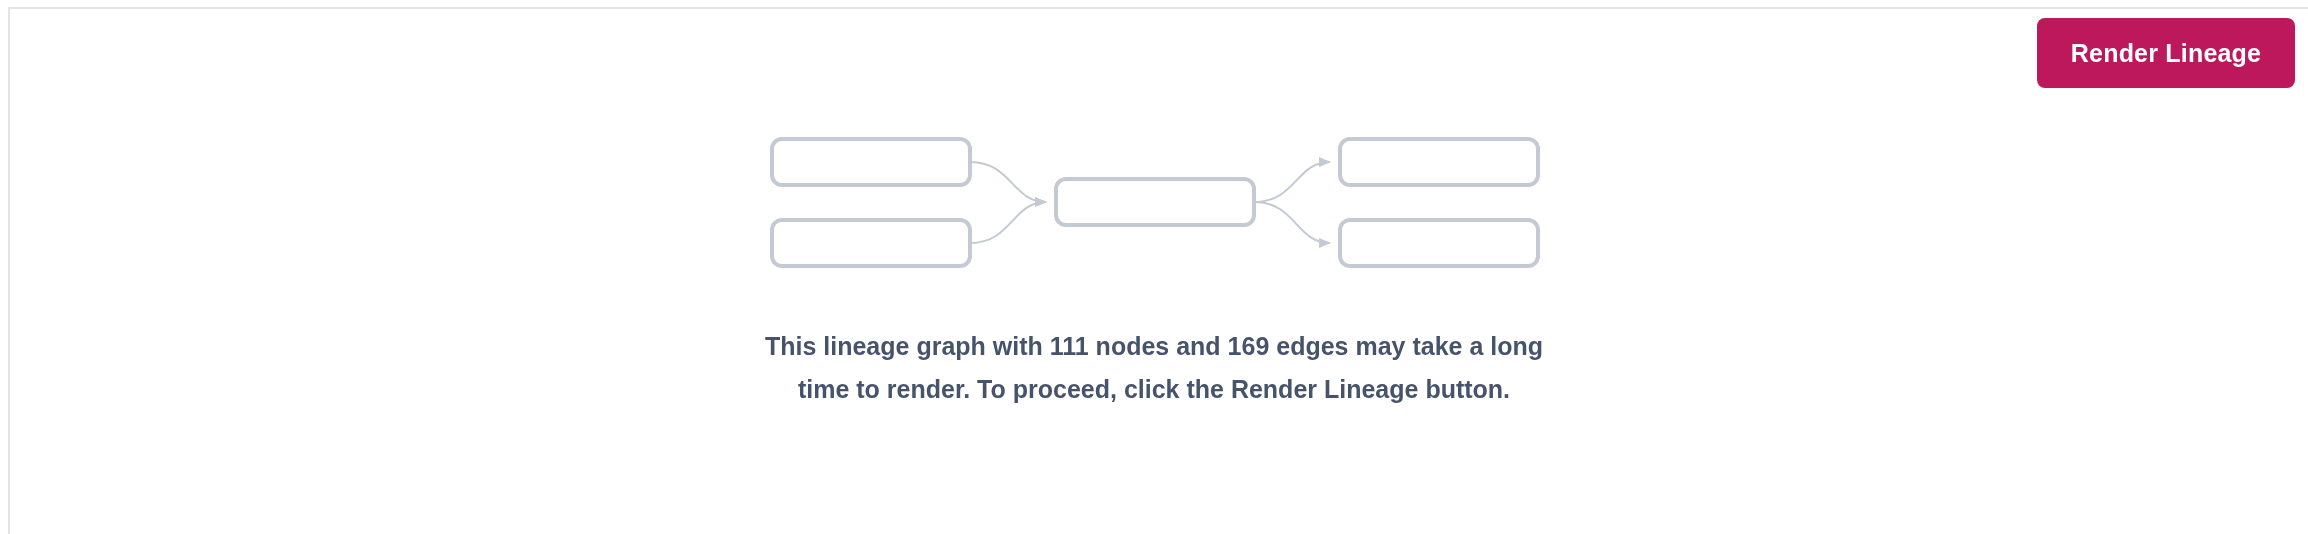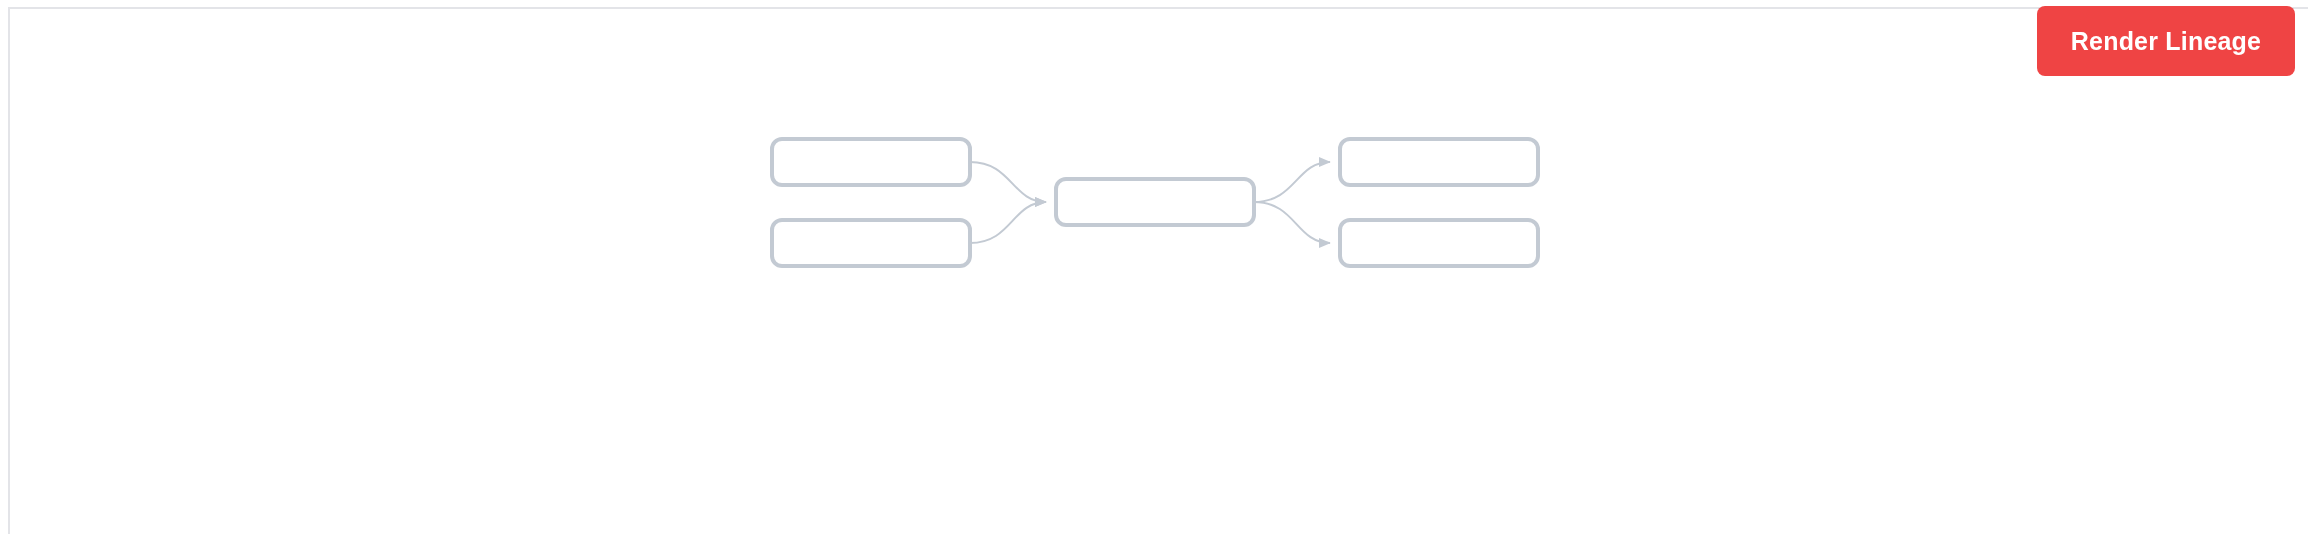--- a/index.html
+++ b/index.html
@@ -34,24 +34,24 @@
     top: 7px;
     width: 2px;
     height: 527px;
     background: #e3e4e8;
   }
 
   
   .render-btn {
     position: absolute;
     left: 2037px;
-    top: 6px;
+    top: 18px;
     width: 258px;
     height: 70px;
-    background: #ef4444;
+    background: #be185d;
     color: #ffffff;
     border: none;
     border-radius: 8px;
     font-family: "Liberation Sans", sans-serif;
     font-size: 25px;
     font-weight: bold;
     letter-spacing: 0.2px;
     cursor: pointer;
     display: flex;
     align-items: center;
@@ -115,14 +115,15 @@
       <path d="M504,77 C546,77 546,118 580,118" fill="none" stroke="#c3cad3" stroke-width="2" marker-end="url(#arrowhead)"></path>
 
       <rect x="22" y="14" width="198" height="46" rx="10" ry="10" fill="#ffffff" stroke="#c3cad3" stroke-width="4"></rect>
       <rect x="22" y="95" width="198" height="46" rx="10" ry="10" fill="#ffffff" stroke="#c3cad3" stroke-width="4"></rect>
       <rect x="306" y="54" width="198" height="46" rx="10" ry="10" fill="#ffffff" stroke="#c3cad3" stroke-width="4"></rect>
       <rect x="590" y="14" width="198" height="46" rx="10" ry="10" fill="#ffffff" stroke="#c3cad3" stroke-width="4"></rect>
       <rect x="590" y="95" width="198" height="46" rx="10" ry="10" fill="#ffffff" stroke="#c3cad3" stroke-width="4"></rect>
     </svg>
   </div>
 
+  <div class="message">This lineage graph with 111 nodes and 169 edges may take a long time to render. To proceed, click the Render Lineage button.</div>
 
 </div>
 
 </body></html>

